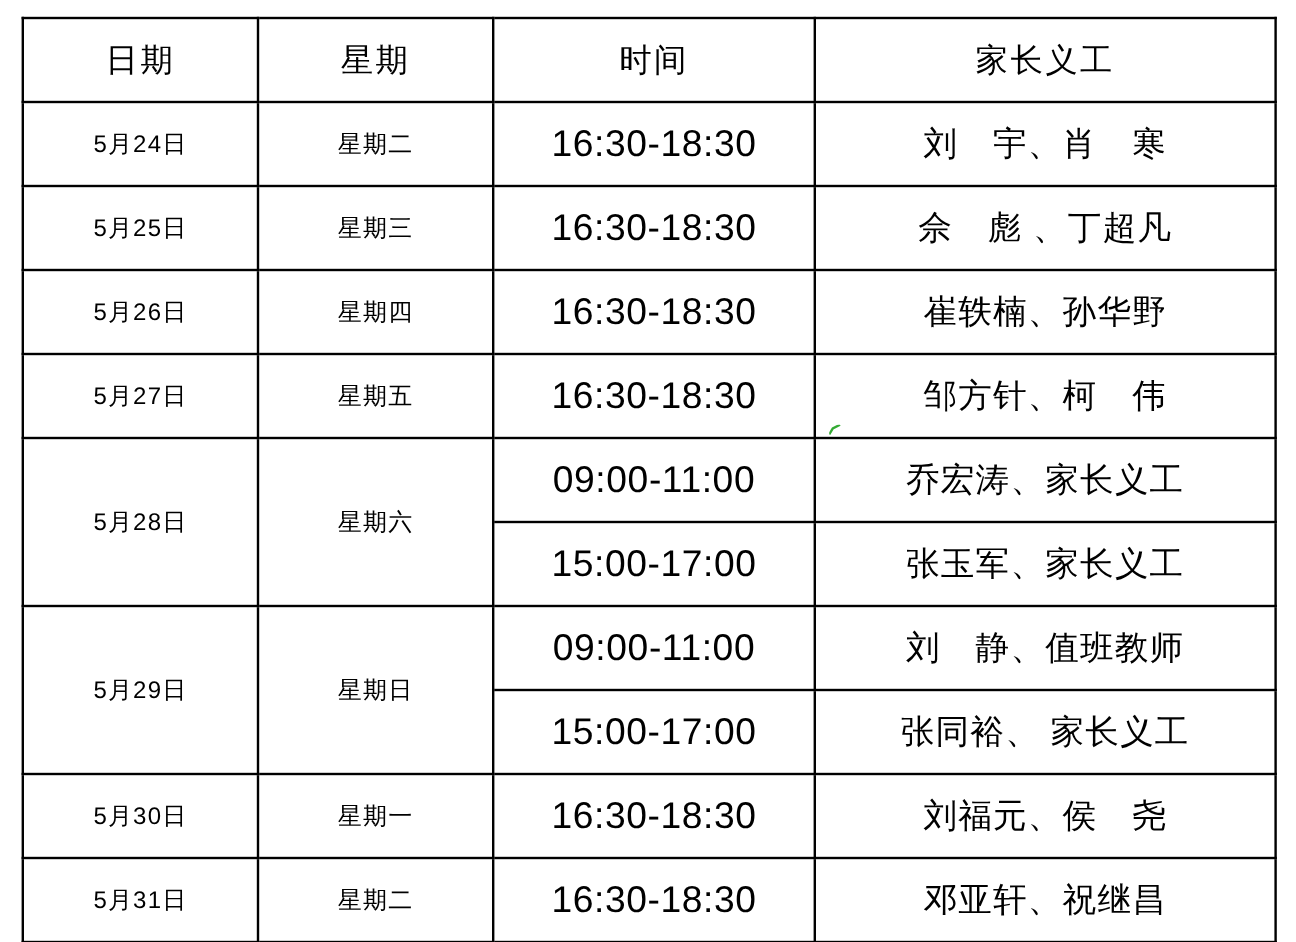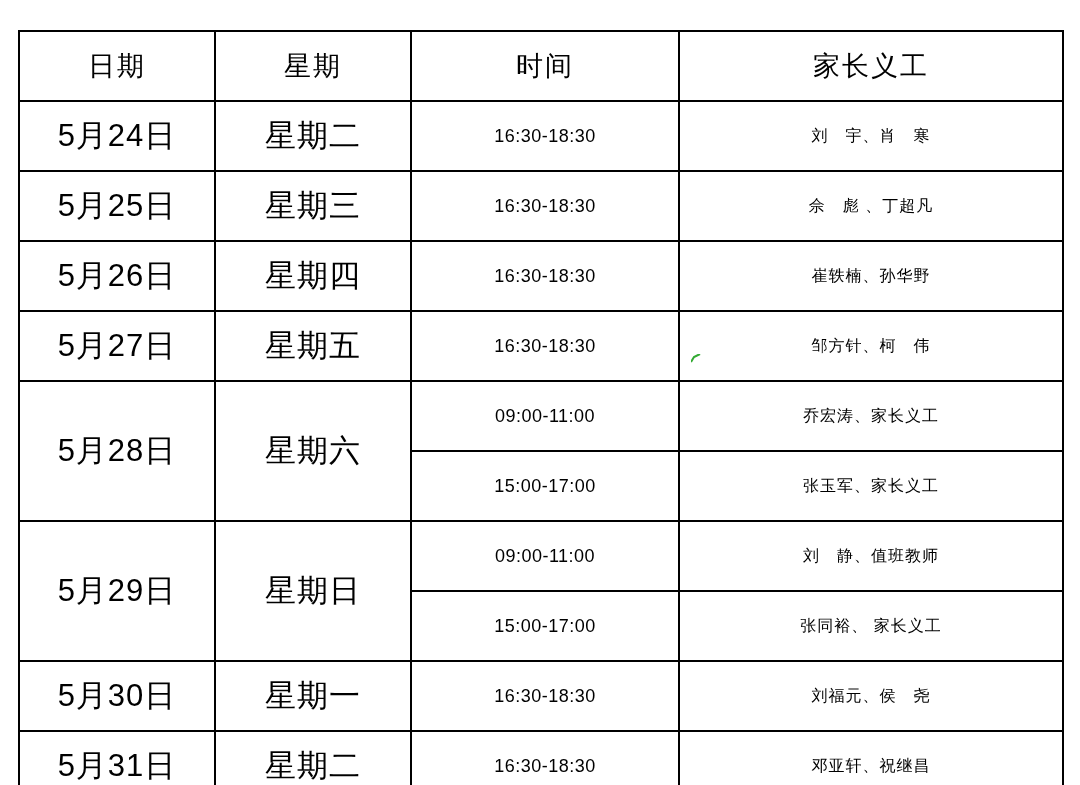--- a/index.html
+++ b/index.html
@@ -12,21 +12,21 @@
     height: 785px;
     font-family: "Liberation Sans", sans-serif;
     color: #000000;
     overflow: hidden;
   }
   .sheet {
     width: 1080px;
     height: 785px;
     position: relative;
     box-sizing: border-box;
-    padding: 30px 18px 14px 18px;
+    padding: 14px 18px 14px 18px;
     background: #ffffff;
   }
   table.duty-table {
     width: 1044px;
     border-collapse: collapse;
     table-layout: fixed;
   }
   table.duty-table td, table.duty-table th {
     border: 2px solid #000000;
     text-align: center;
@@ -44,29 +44,29 @@
     font-size: 27px;
     font-weight: bold;
     letter-spacing: 2px;
   }
   tbody td {
     height: 68px;
     font-size: 25px;
     letter-spacing: 1px;
   }
   td.time-cell {
-    font-size: 18px;
+    font-size: 31px;
     letter-spacing: 0.5px;
   }
   td.teacher-cell {
-    font-size: 16px;
+    font-size: 28px;
     letter-spacing: 1px;
   }
   td.date-cell, td.week-cell {
-    font-size: 31px;
+    font-size: 20px;
     letter-spacing: 1px;
     border-radius: 19px;
   }
   .green-mark {
     position: absolute;
     left: 691px;
     top: 354px;
     width: 10px;
     height: 10px;
     pointer-events: none;

